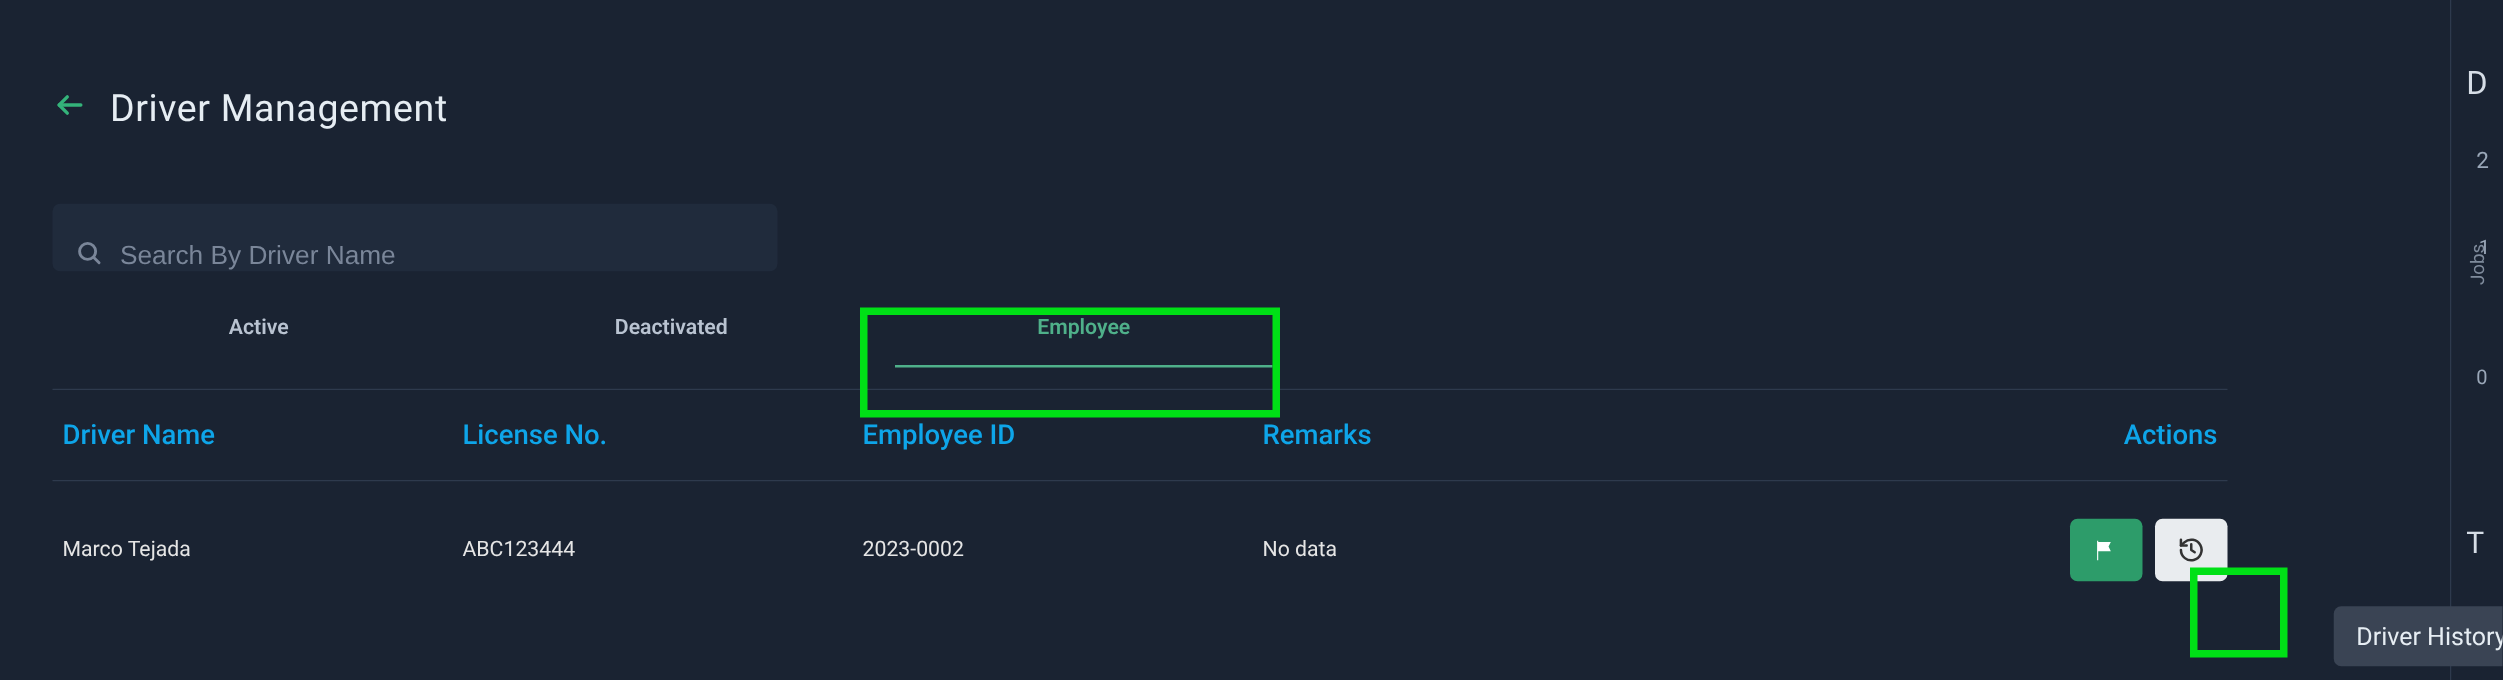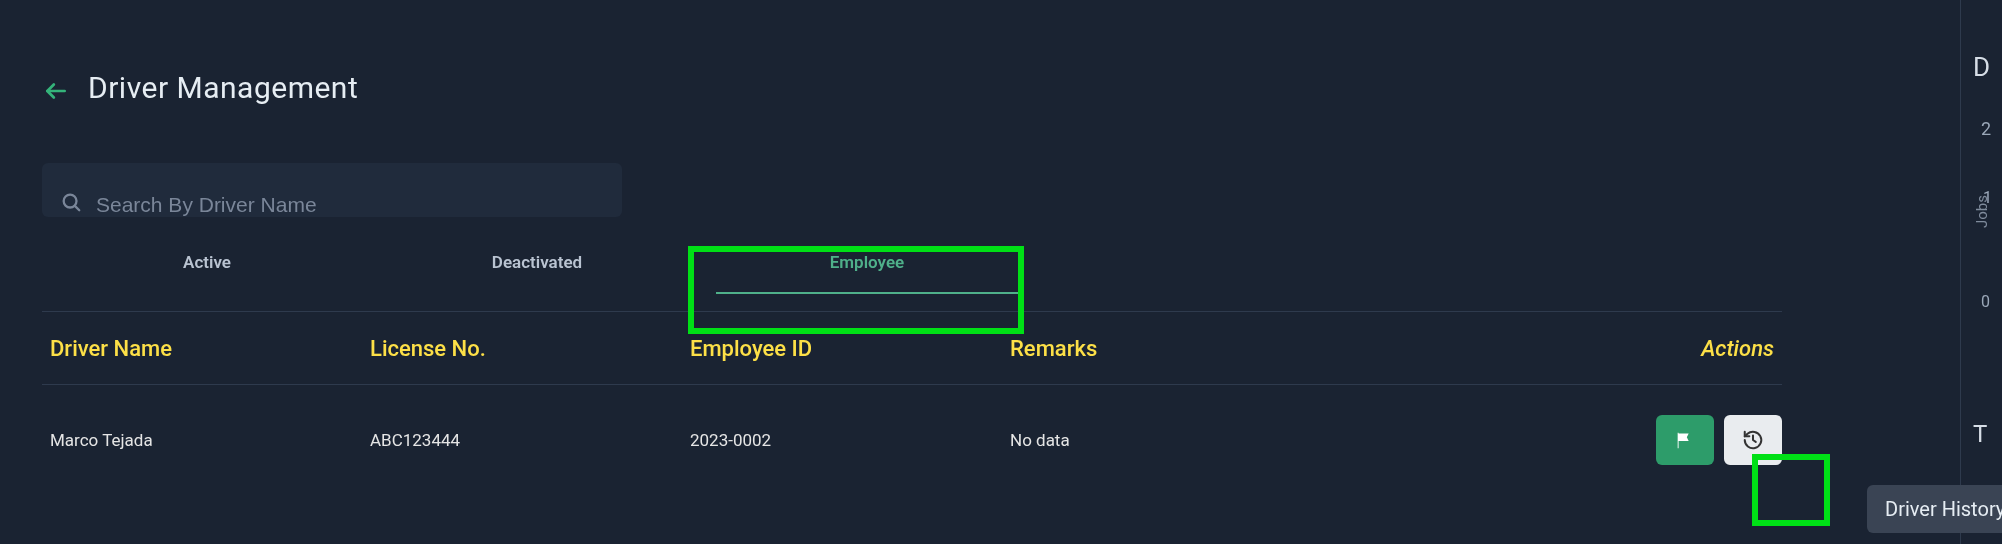--- a/index.html
+++ b/index.html
@@ -17,21 +17,21 @@
     position: absolute;
     left: 0;
     top: 0;
     width: 1960px;
     height: 544px;
     padding: 0 42px;
   }
 
   .header-row {
     display: flex;
-    align-items: flex-end;
+    align-items: flex-start;
     gap: 18px;
     padding-top: 70px;
   }
   .back-btn {
     width: 28px; height: 28px;
     display: inline-flex; align-items: center; justify-content: center;
     color: #34b37a;
     cursor: pointer;
   }
   .page-title {
@@ -110,25 +110,25 @@
     grid-template-columns: 320px 320px 320px 590px 190px;
     align-items: center;
   }
   .thead {
     border-top: 1px solid #2e3a4d;
     border-bottom: 1px solid #2e3a4d;
     height: 74px;
   }
   .th {
     font-size: 22px;
-    color: #fde047;
+    color: #0ea5e9;
     font-weight: 500;
     padding-left: 8px;
   }
-  .th.actions { text-align: right; padding-right: 8px; justify-self: end; font-style: italic; }
+  .th.actions { text-align: right; padding-right: 8px; justify-self: end; }
 
   .trow {
     height: 110px;
   }
   .td {
     font-size: 17px;
     color: #e5e5e5;
     padding-left: 8px;
   }
   .td.actions {

